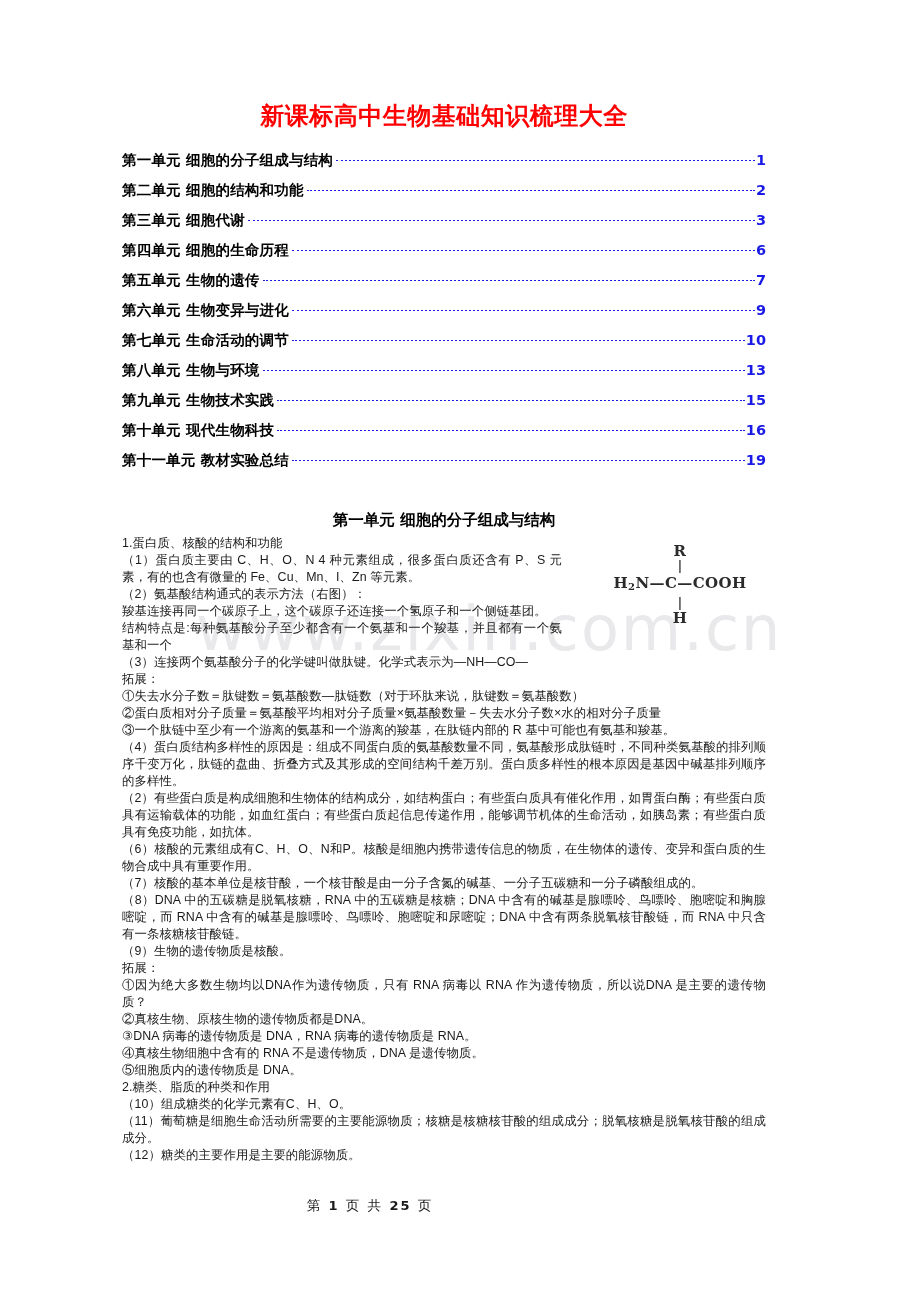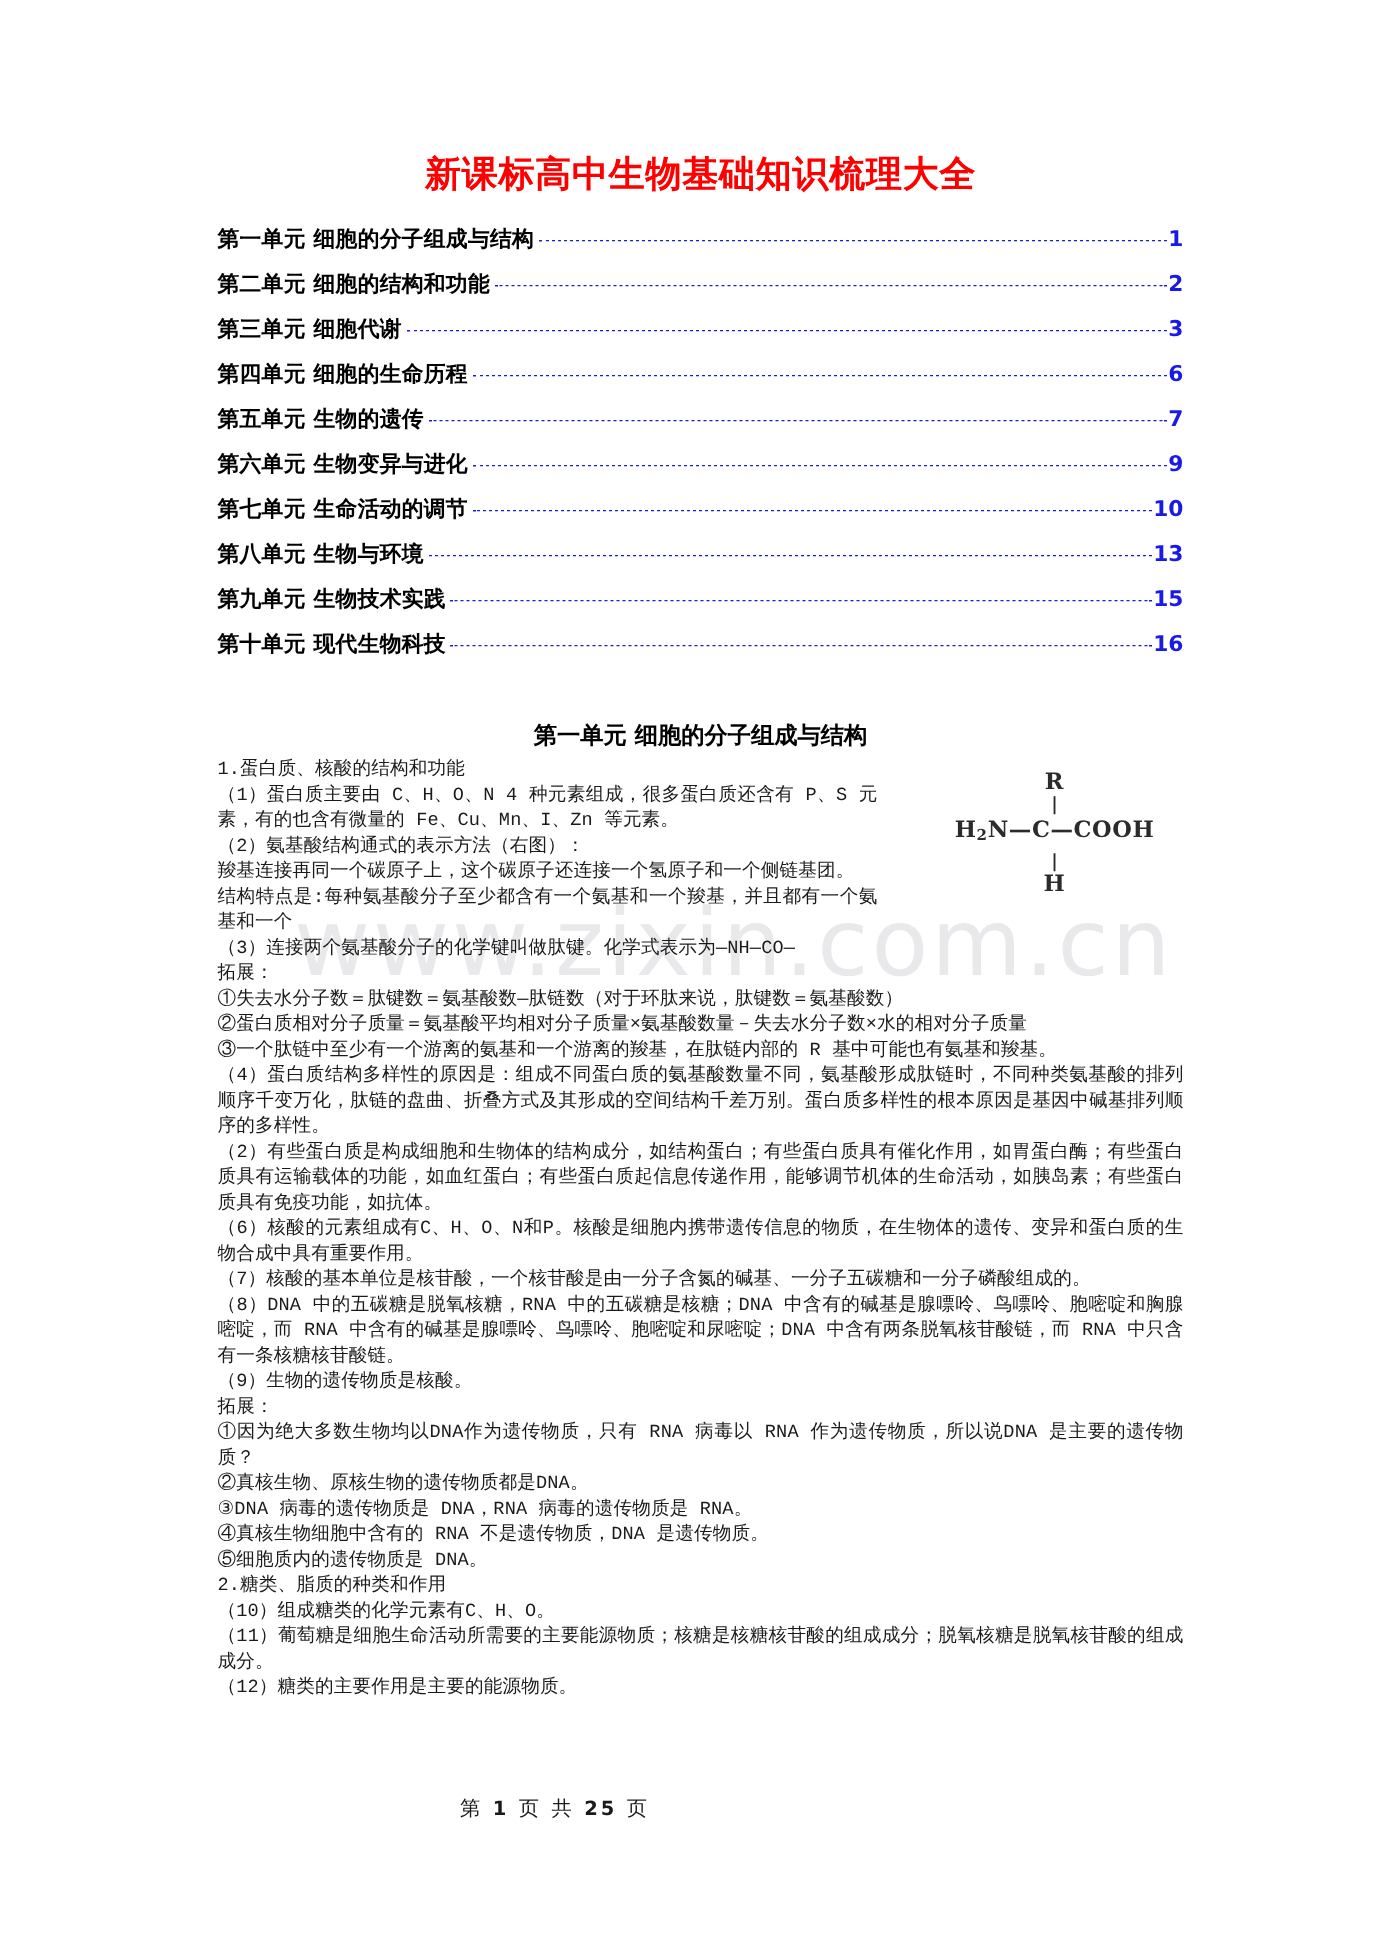--- a/index.html
+++ b/index.html
@@ -37,21 +37,21 @@
     color: #e9e9ec;
     white-space: nowrap;
     user-select: none;
     pointer-events: none;
     z-index: 0;
   }
 
   
   .content {
     position: absolute;
-    left: 145px;
+    left: 122px;
     top: 0;
     width: 644px;
     z-index: 2;
   }
 
   
   .doc-title {
     text-align: center;
     color: #ff0000;
     font-family: "DejaVu Serif", "Liberation Serif", serif;
@@ -118,21 +118,21 @@
     margin-top: 34px;
     white-space: nowrap;
   }
 
   
   .body-block {
     margin-top: 4px;
     position: relative;
   }
   .para {
-    font-family: Liberation Mono, monospace;
+    font-family: Liberation Sans, sans-serif;
     font-size: 12.4px;
     line-height: 17.0px;
     color: #1a1a1a;
     text-align: justify;
     text-justify: inter-character;
     margin: 0;
     letter-spacing: 0.1px;
   }
 
   
@@ -259,20 +259,25 @@
         <span class="toc-leader"></span>
         <span class="toc-page">15</span>
       </div>
 
       <div class="toc-row">
         <span class="toc-label">第十单元  现代生物科技</span>
         <span class="toc-leader"></span>
         <span class="toc-page">16</span>
       </div>
 
+      <div class="toc-row">
+        <span class="toc-label">第十一单元  教材实验总结</span>
+        <span class="toc-leader"></span>
+        <span class="toc-page">19</span>
+      </div>
 
     </div>
 
     <div class="section-heading">第一单元  细胞的分子组成与结构</div>
 
     <div class="body-block">
 
       <div class="formula">
         <div class="f-top">R</div>
         <div class="f-bar">|</div>

